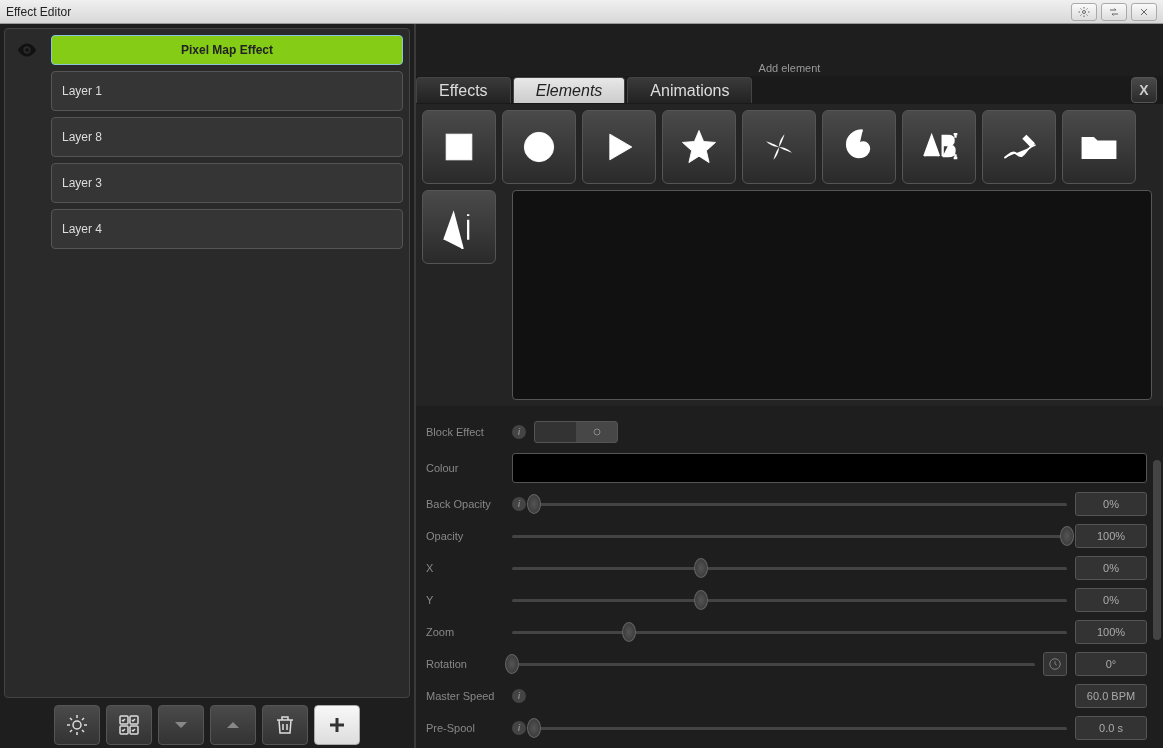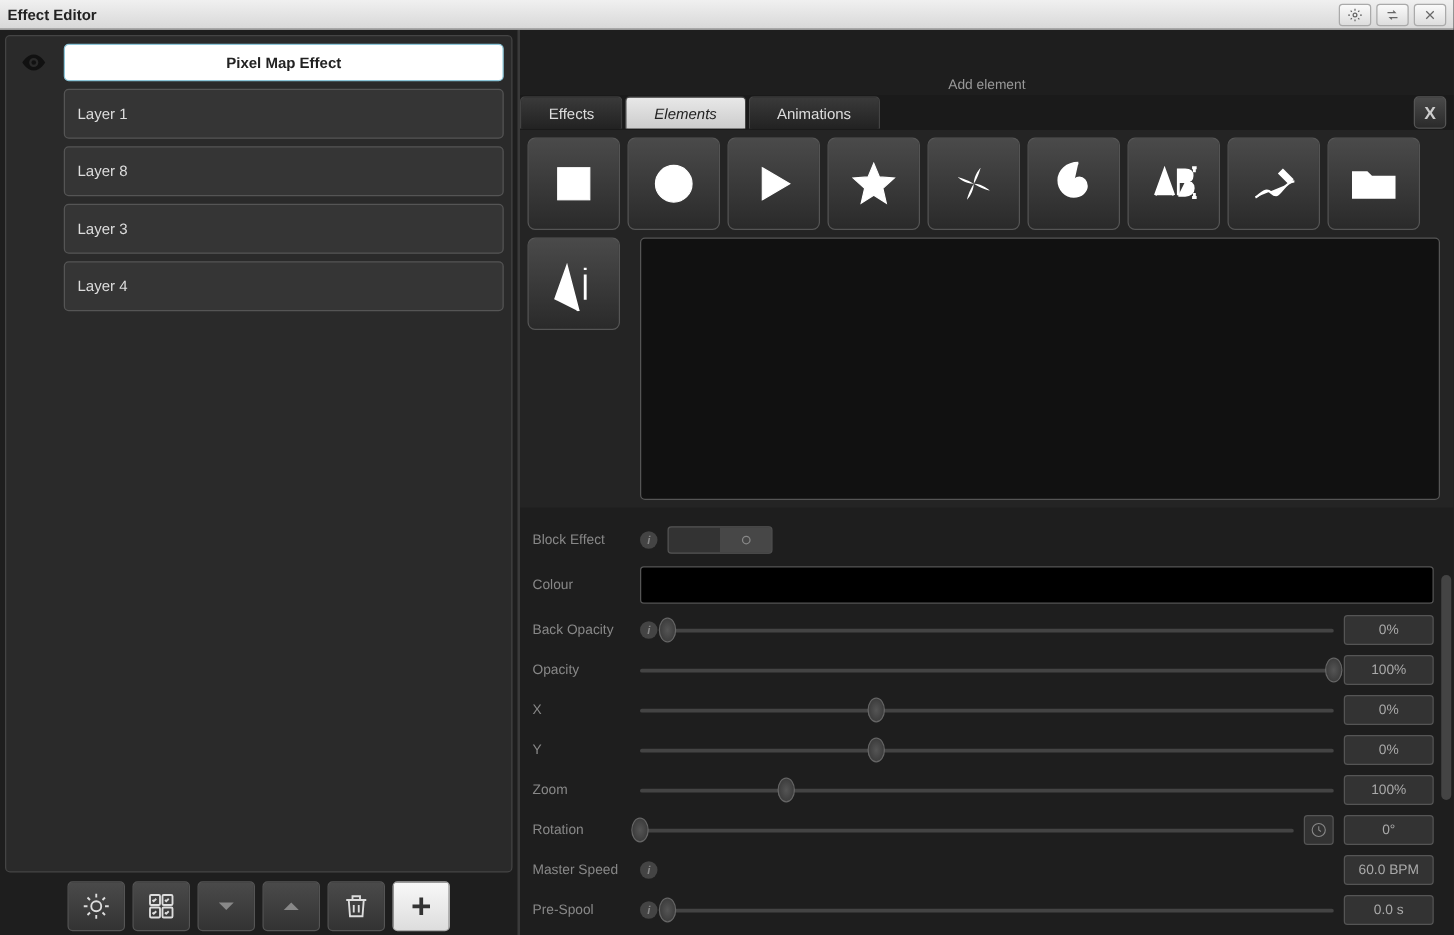--- a/index.html
+++ b/index.html
@@ -1,45 +1,45 @@
 <!DOCTYPE html>
 <html><head>
 <meta charset="utf-8">
 <style>
 * { margin: 0; padding: 0; box-sizing: border-box; font-family: Arial, sans-serif; }
 body { background: #2a2a2a; width: 1163px; height: 748px; overflow: hidden; user-select: none; }
 
 
 .titlebar { height: 24px; background: linear-gradient(#f0f0f0, #d8d8d8); display: flex; align-items: center; padding: 0 6px; border-bottom: 1px solid #999; }
-.titlebar-title { font-size: 12px; font-weight: bold; color: #222; flex: 1; }
+.titlebar-title { font-size: 12px; font-weight: normal; color: #222; flex: 1; }
 .titlebar-btns { display: flex; gap: 4px; }
 .tb-btn { width: 26px; height: 18px; border: 1px solid #aaa; border-radius: 3px; background: linear-gradient(#fafafa,#ddd); display: flex; align-items: center; justify-content: center; cursor: pointer; }
 .tb-btn svg { width: 12px; height: 12px; stroke: #666; fill: none; stroke-width: 2; }
 
 .main { display: flex; height: calc(100% - 24px); background: #1e1e1e; }
 
 
 .left-panel { width: 416px; display: flex; flex-direction: column; border-right: 2px solid #3a3a3a; }
 .layers-area { flex: 1; padding: 6px; background: #2a2a2a; margin: 4px; border: 1px solid #444; border-radius: 4px; }
 .layers-head { display: flex; align-items: center; gap: 8px; margin-bottom: 6px; }
 .eye-btn { width: 32px; height: 30px; display: flex; align-items: center; justify-content: center; cursor: pointer; }
 .eye-btn svg { width: 22px; height: 22px; fill: #111; }
-.effect-name { flex: 1; height: 30px; background: #ffffff; border: 1px solid #8bc5d8; border-radius: 4px; display: flex; align-items: center; justify-content: center; font-size: 12px; font-weight: bold; color: #222; }
+.effect-name { flex: 1; height: 30px; background: #84cc16; border: 1px solid #8bc5d8; border-radius: 4px; display: flex; align-items: center; justify-content: center; font-size: 12px; font-weight: bold; color: #222; }
 .layer-row { height: 40px; background: #353535; border: 1px solid #555; border-radius: 4px; margin: 6px 0 0 40px; display: flex; align-items: center; padding: 16px 10px; font-size: 12px; color: #ddd; cursor: pointer; }
 
 .left-toolbar { height: 46px; display: flex; justify-content: center; align-items: center; gap: 6px; padding: 4px; }
 .lt-btn { width: 46px; height: 40px; background: linear-gradient(#4a4a4a,#333); border: 1px solid #555; border-radius: 4px; display: flex; align-items: center; justify-content: center; cursor: pointer; }
 .lt-btn.light { background: linear-gradient(#f8f8f8,#ddd); border-color: #aaa; }
 .lt-btn svg { width: 24px; height: 24px; }
 
 
 .right-panel { flex: 1; display: flex; flex-direction: column; position: relative; margin-top: 36px; }
 .subtitle { text-align: center; font-size: 11px; color: #999; padding: 2px 0; }
 .tabs-row { display: flex; align-items: center; height: 28px; background: #1a1a1a; }
-.tab { padding: 0 22px; height: 26px; display: flex; align-items: center; font-size: 12px; color: #ddd; background: linear-gradient(#3a3a3a,#222); border: 1px solid #444; border-bottom: none; border-radius: 4px 4px 0 0; margin-right: 2px; cursor: pointer; }
+.tab { padding: 0 22px; height: 26px; display: flex; align-items: center; font-size: 16px; color: #ddd; background: linear-gradient(#3a3a3a,#222); border: 1px solid #444; border-bottom: none; border-radius: 4px 4px 0 0; margin-right: 2px; cursor: pointer; }
 .tab.active { background: linear-gradient(#e8e8e8,#ccc); color: #222; font-style: italic; }
 .tabs-spacer { flex: 1; }
 .close-panel { width: 26px; height: 26px; background: linear-gradient(#4a4a4a,#2a2a2a); border: 1px solid #555; border-radius: 4px; display: flex; align-items: center; justify-content: center; color: #ccc; font-size: 14px; font-weight: bold; cursor: pointer; margin-right: 6px; }
 
 .elements-area { padding: 6px; background: #242424; }
 .elem-grid { display: flex; flex-wrap: wrap; gap: 6px; }
 .elem-btn { width: 74px; height: 74px; background: linear-gradient(#4a4a4a,#2a2a2a); border: 1px solid #555; border-radius: 6px; display: flex; align-items: center; justify-content: center; cursor: pointer; }
 .elem-btn svg { width: 44px; height: 44px; fill: #fff; stroke: #fff; }
 .elements-wrap { display: flex; align-items: flex-start; gap: 6px; }
 .elem-col { display: flex; flex-direction: column; gap: 6px; }

